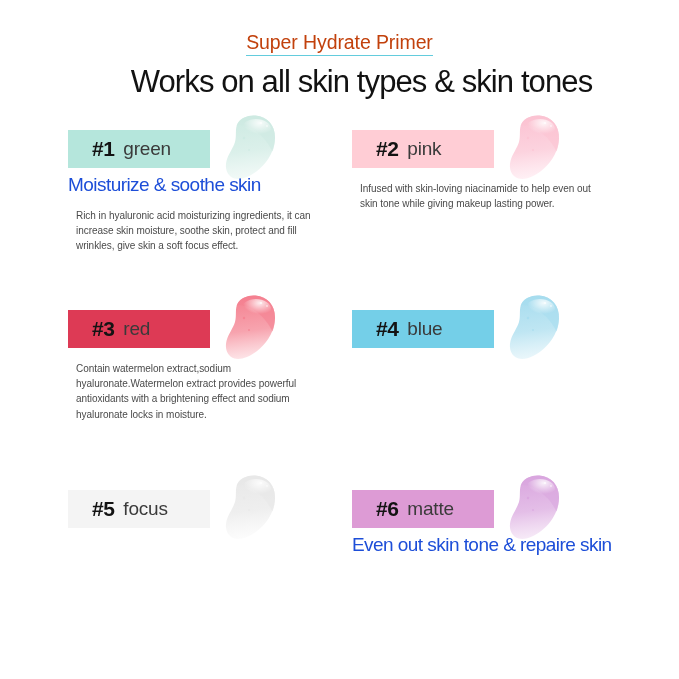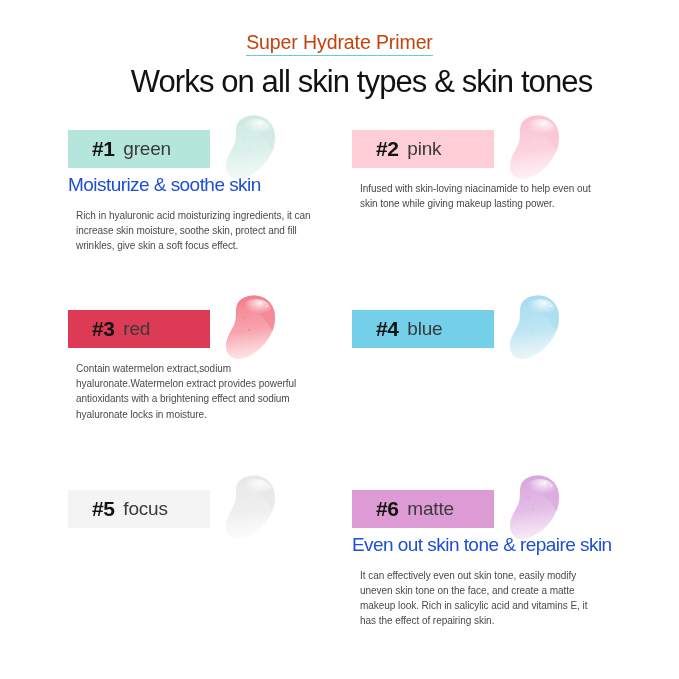--- a/index.html
+++ b/index.html
@@ -319,17 +319,16 @@
               <circle cx="28" cy="26" r="1.2" fill="#d9a5de" opacity="0.85"></circle>
               <circle cx="33" cy="38" r="1" fill="#d9a5de" opacity="0.7"></circle>
             </svg>
           </div>
           <div class="bar light" style="background:#dd9bd5">
             <span class="bar-num">#6</span>
             <span class="bar-name">matte</span>
           </div>
         </div>
         <div class="card-head">Even out skin tone &amp; repaire skin</div>
-        <div class="card-body">It can effectively even out skin tone, easily modify uneven skin tone on the face, and create a matte makeup look. Rich in salicylic acid and vitamins E, it has the effect of repairing skin.</div>
       </div>
     </div>
 
 </div>
 
 </body></html>

